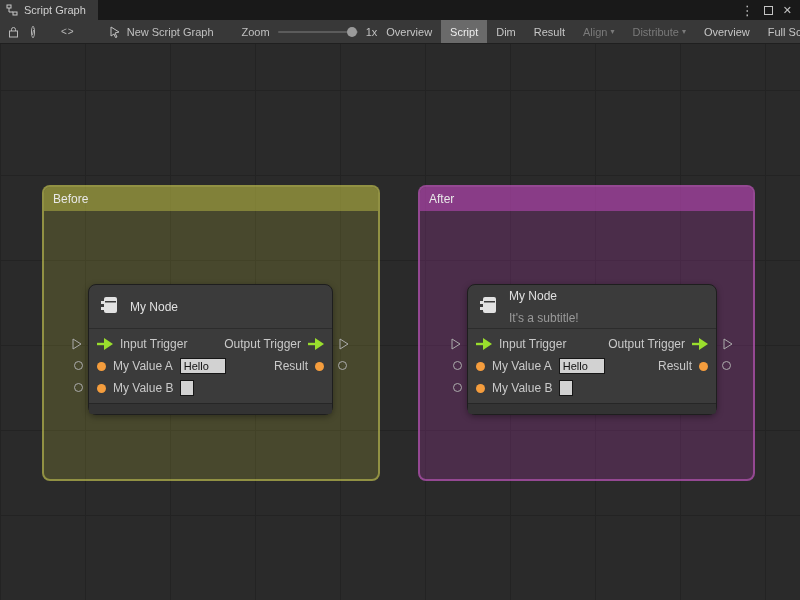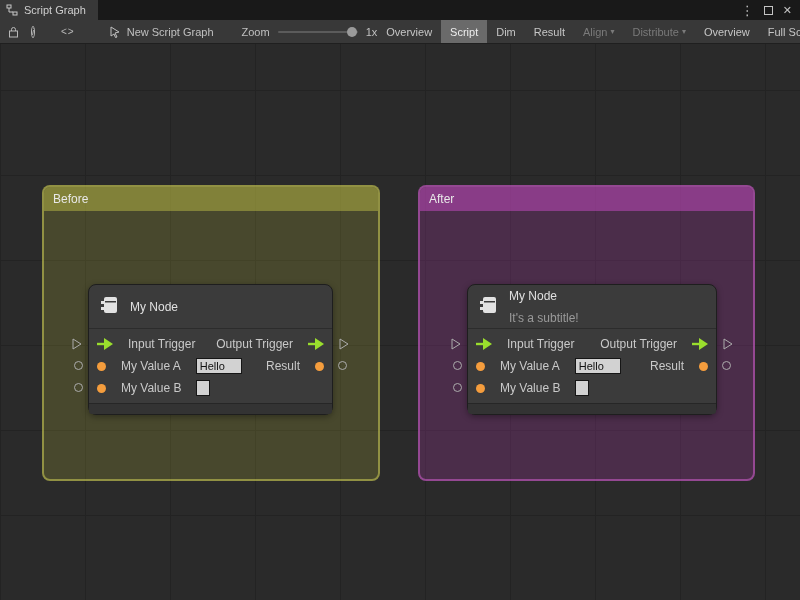--- a/index.html
+++ b/index.html
@@ -77,21 +77,21 @@
     box-shadow:0 2px 6px rgba(0,0,0,0.35);
   }
   .node-header {
     height:44px; display:flex; align-items:center; gap:9px; padding:0 10px;
     border-bottom:1px solid #2c2c2c;
   }
   .node-title { font-size:12px; color:#e0e0e0; }
   .node-subtitle { font-size:12px; color:#9a9a9a; margin-top:8px; }
   .node-ports { padding:4px 0; }
   .port-row { height:22px; display:flex; align-items:center; justify-content:space-between; padding:0 8px; }
-  .port { display:flex; align-items:center; gap:15px; font-size:12px; color:#c9c9c9; }
+  .port { display:flex; align-items:center; gap:7px; font-size:12px; color:#c9c9c9; }
   .dot { width:9px; height:9px; border-radius:50%; background:#f59d3d; flex:0 0 auto; }
   .vfield {
     height:16px; background:#d2d2d2; border:1px solid #161616; color:#111;
     font-size:11px; padding:0 3px; font-family:Liberation Sans, sans-serif;
   }
   .vfield.a { width:46px; }
   .vfield.b { width:14px; }
   .node-footer { height:11px; background:#333333; border-top:1px solid #262626; border-radius:0 0 3px 3px; }
   .ext { position:absolute; }
   .ext-circle { width:9px; height:9px; border:1px solid #ababab; border-radius:50%; background:transparent; }

